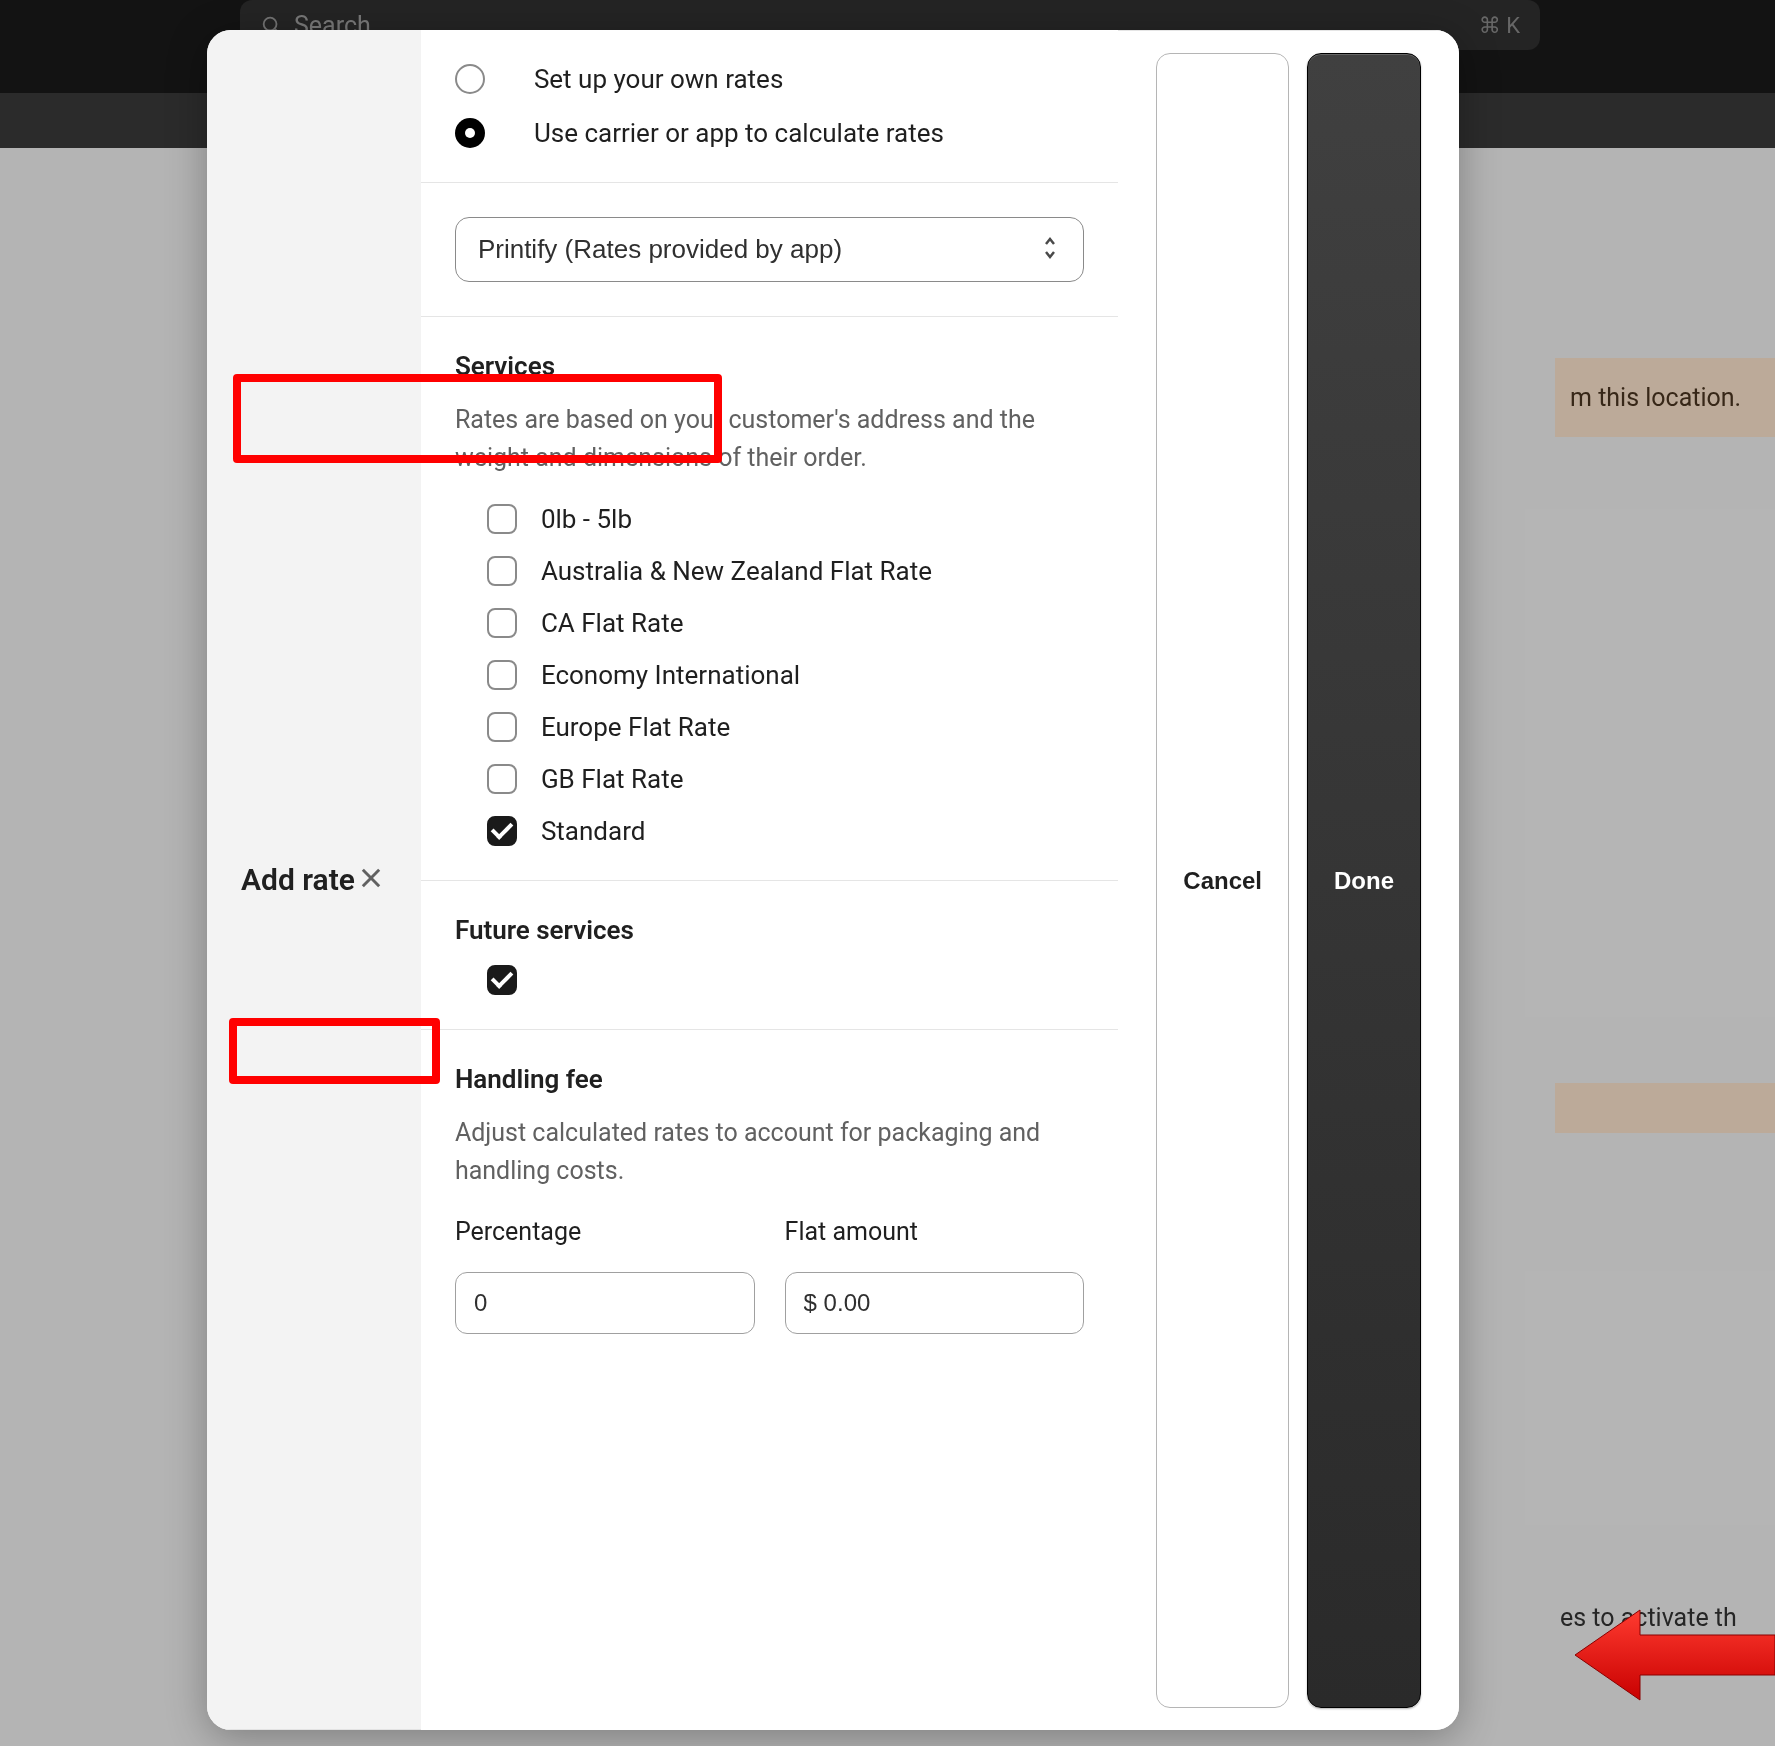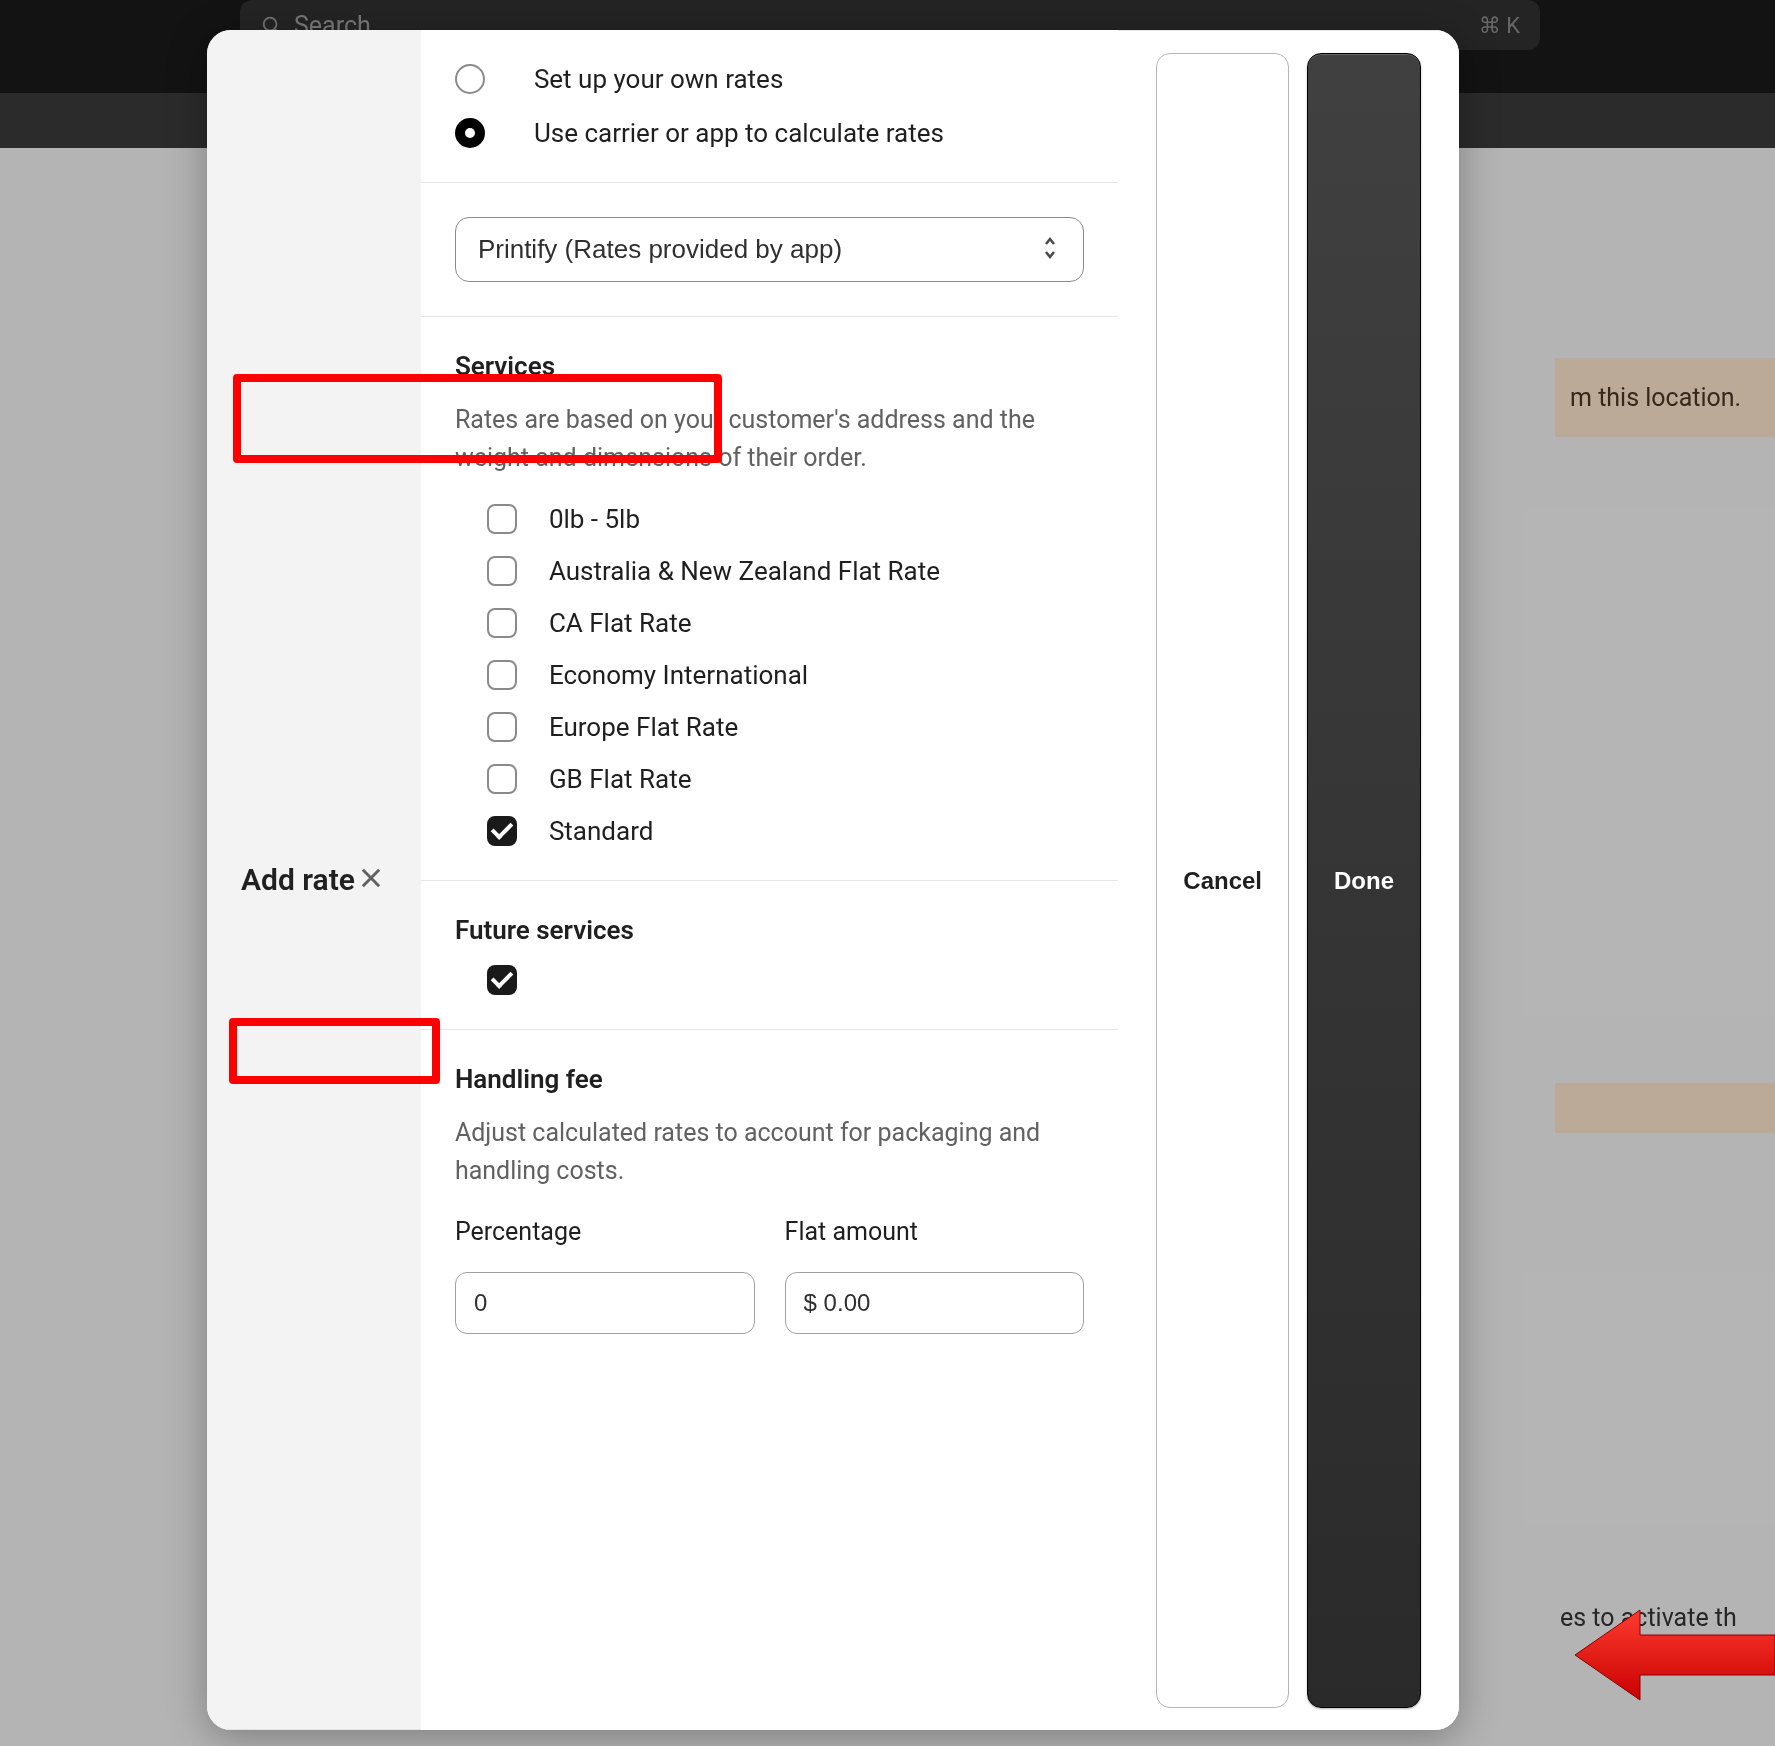--- a/index.html
+++ b/index.html
@@ -204,21 +204,21 @@
     }
     .section-desc {
       font-size: 25px;
       color: #616161;
       margin-bottom: 28px;
       line-height: 1.5;
     }
     .checkbox-row {
       display: flex;
       align-items: center;
-      gap: 32px;
+      gap: 24px;
       margin-bottom: 22px;
       padding-left: 32px;
     }
     .checkbox-row:last-child { margin-bottom: 0; }
     .checkbox-label {
       font-size: 26px;
       color: #1f1f1f;
     }
     .checkbox {
       width: 30px;

